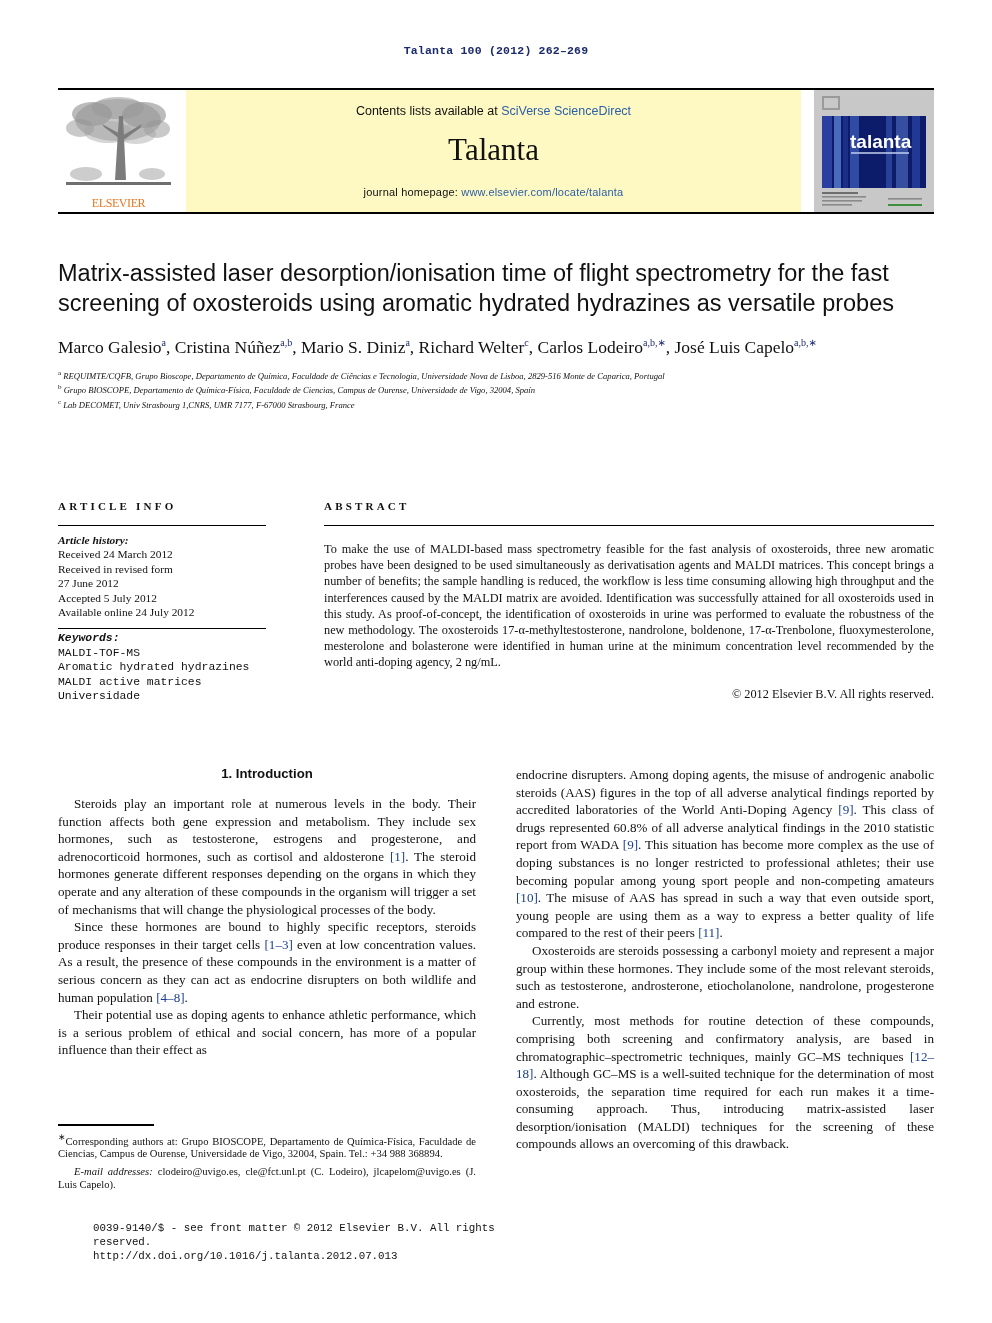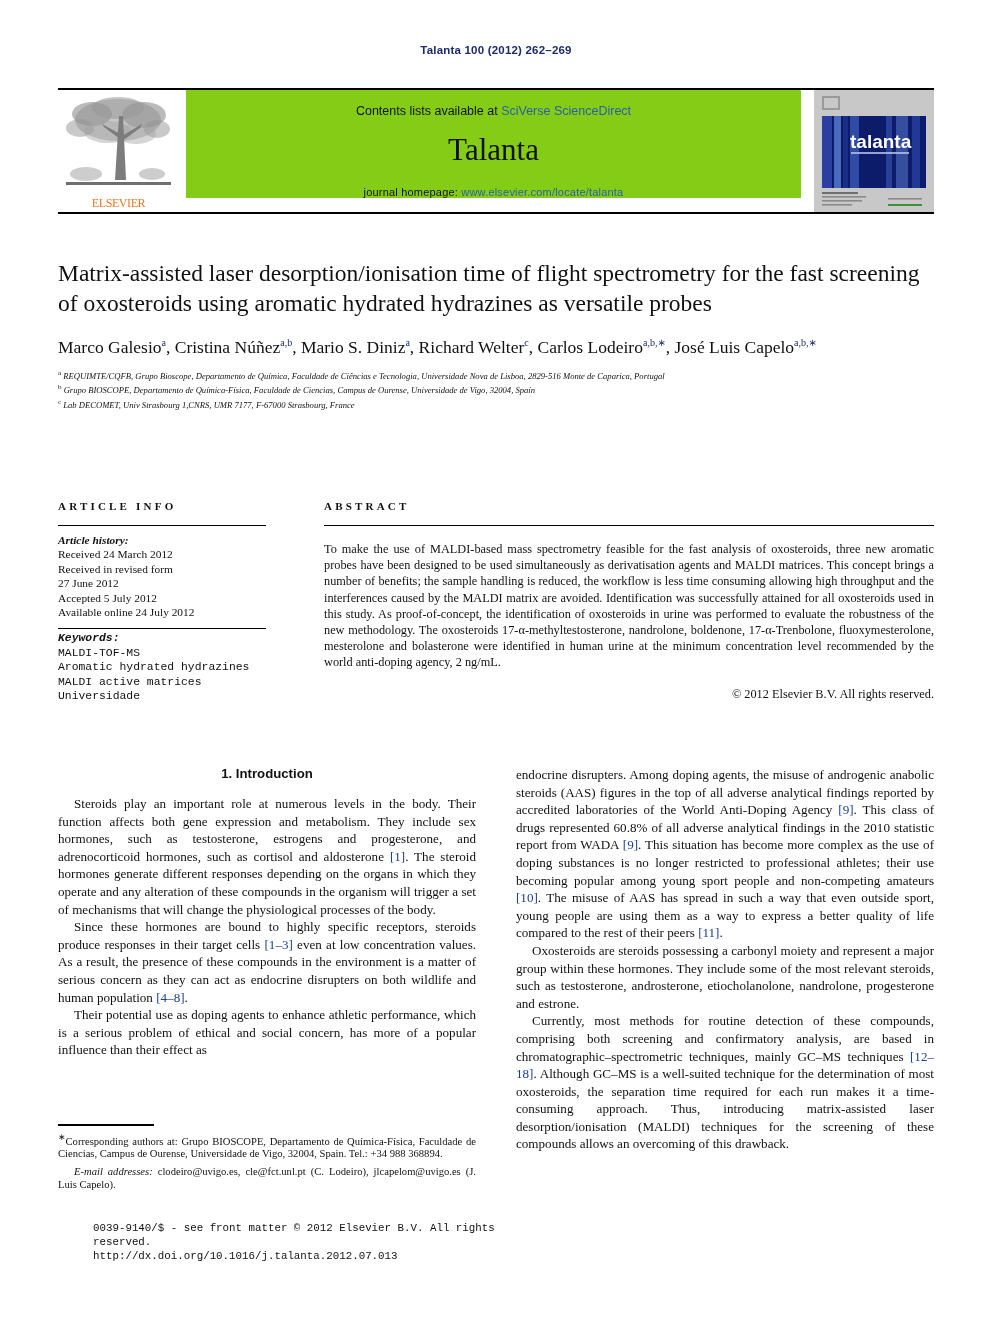--- a/index.html
+++ b/index.html
@@ -22,21 +22,21 @@
     height: 1323px;
   }
 
   
   .running-head {
     position: absolute;
     top: 44px;
     left: 0;
     width: 992px;
     text-align: center;
-    font-family: Liberation Sans, sans-serif;
+    font-family: Liberation Mono, monospace;
     font-size: 11.5px;
     font-weight: bold;
     color: #1b2a6b;
     letter-spacing: 0.2px;
   }
 
   
   .masthead {
     position: absolute;
     top: 88px;
@@ -77,22 +77,22 @@
     font-size: 12px;
     color: #E87722;
     letter-spacing: -0.4px;
   }
 
   .masthead-center {
     position: absolute;
     top: 2px;
     left: 128px;
     width: 615px;
-    height: 108px;
-    background: #84cc16;
+    height: 122px;
+    background: #fef9c3;
   }
   .contents-line {
     position: absolute;
     top: 14px;
     left: 0;
     width: 615px;
     text-align: center;
     font-family: "Liberation Sans", sans-serif;
     font-size: 12.5px;
     color: #111;
@@ -132,21 +132,21 @@
   }
 
   
   .title-block {
     position: absolute;
     top: 258px;
     left: 58px;
     width: 876px;
   }
   .paper-title {
-    font-family: Liberation Serif, serif;
+    font-family: Liberation Sans, sans-serif;
     font-size: 23.5px;
     line-height: 30px;
     color: #111;
     margin: 0;
     font-weight: normal;
   }
   .authors {
     margin-top: 13px;
     font-family: "Liberation Serif", serif;
     font-size: 17.5px;

